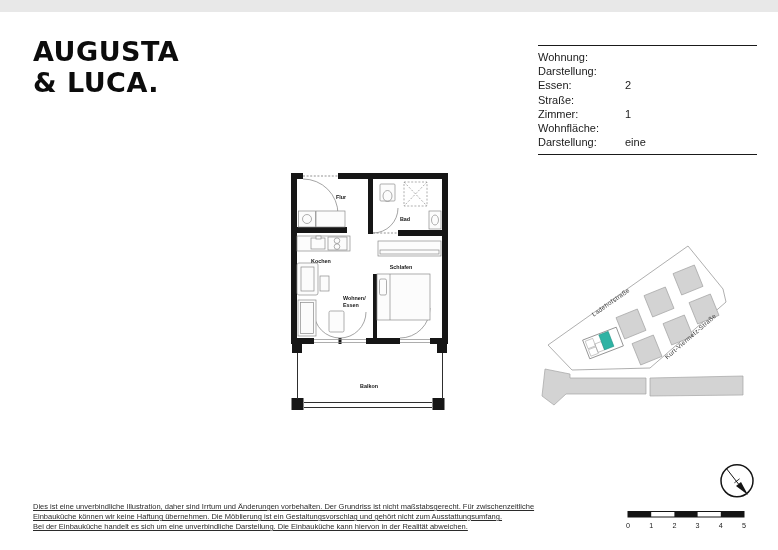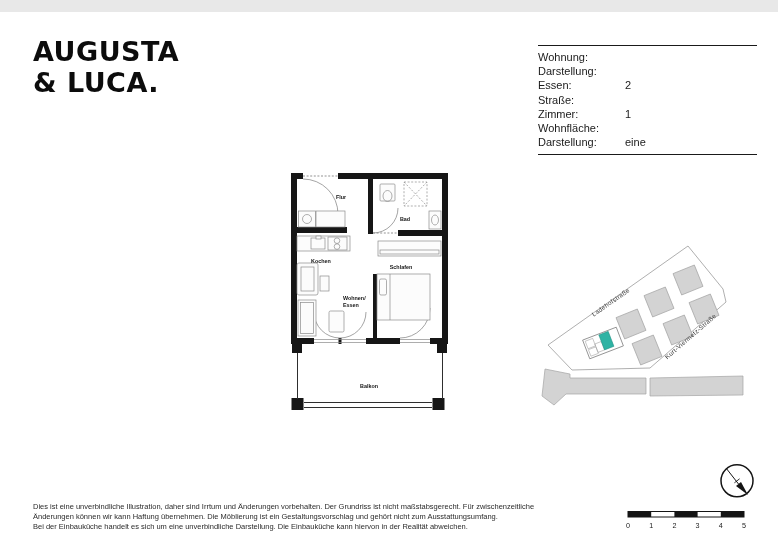--- a/index.html
+++ b/index.html
@@ -21,21 +21,21 @@
   .plan-label{font:bold 5.4px "Liberation Sans",sans-serif;fill:#141414;}
   .street-label{font:6.3px "Liberation Sans",sans-serif;fill:#3a3a3a;letter-spacing:.3px;}
   .furn{fill:#fcfcfc;stroke:#8c8c8c;stroke-width:.7;}
   .furn-line{stroke:#8c8c8c;stroke-width:.7;fill:none;}
   .arc{stroke:#7d7d7d;stroke-width:.7;fill:none;}
   .dash{stroke:#666;stroke-width:.7;fill:none;stroke-dasharray:2 1.6;}
   .rail{stroke:#2e2e2e;stroke-width:1;fill:none;}
   .winline{stroke:#8a8a8a;stroke-width:.7;}
   
   .disclaimer{position:absolute;left:33px;top:490px;font-size:7.5px;line-height:10px;
-              color:#2b2b2b;white-space:nowrap;}
+              color:#2b2b2b;white-space:nowrap;text-decoration:underline;}
   
   .compass{position:absolute;left:714px;top:446px;}
   .scalebar{position:absolute;left:626px;top:498px;}
   .scale-num{font:7.2px "Liberation Sans",sans-serif;fill:#1a1a1a;text-anchor:middle;}
 </style>
 </head>
 <body>
 
 <div class="page">
 
@@ -186,21 +186,21 @@
       <rect x="-8" y="-2" width="7" height="9" fill="none" stroke="#999999" stroke-width="0.5"></rect>
       <rect x="-1" y="-9" width="10" height="16" stroke="#1c8d80" stroke-width="0.5" fill="#2fb3a4"></rect>
     </g>
 
     <text class="street-label" text-anchor="middle" transform="translate(612,292) rotate(-35)">Ladehofstraße</text>
     <text class="street-label" text-anchor="middle" transform="translate(692,326) rotate(-41)">Kurt-Viermetz-Straße</text>
   </svg>
 
   <div class="disclaimer">
     <div>Dies ist eine unverbindliche Illustration, daher sind Irrtum und Änderungen vorbehalten. Der Grundriss ist nicht maßstabsgerecht. Für zwischenzeitliche</div>
-    <div>Änderungen können wir kann Haftung übernehmen. Die Möblierung ist ein Gestaltungsvorschlag und gehört nicht zum Ausstattungsumfang.</div>
+    <div>Einbauküche können wir keine Haftung übernehmen. Die Möblierung ist ein Gestaltungsvorschlag und gehört nicht zum Ausstattungsumfang.</div>
     <div>Bei der Einbauküche handelt es sich um eine unverbindliche Darstellung. Die Einbauküche kann hiervon in der Realität abweichen.</div>
   </div>
 
   <svg class="compass" width="46" height="46" viewBox="0 0 46 46" xmlns="http://www.w3.org/2000/svg">
     <circle cx="23" cy="22.8" r="16" fill="none" stroke="#141414" stroke-width="1.5"></circle>
     <line x1="12" y1="10" x2="24.5" y2="26" stroke="#141414" stroke-width="1"></line>
     <line x1="20.4" y1="24.8" x2="25.6" y2="20.8" stroke="#141414" stroke-width="0.9"></line>
     <polygon points="34,37 22,28 27,24" fill="#141414"></polygon>
   </svg>
 

